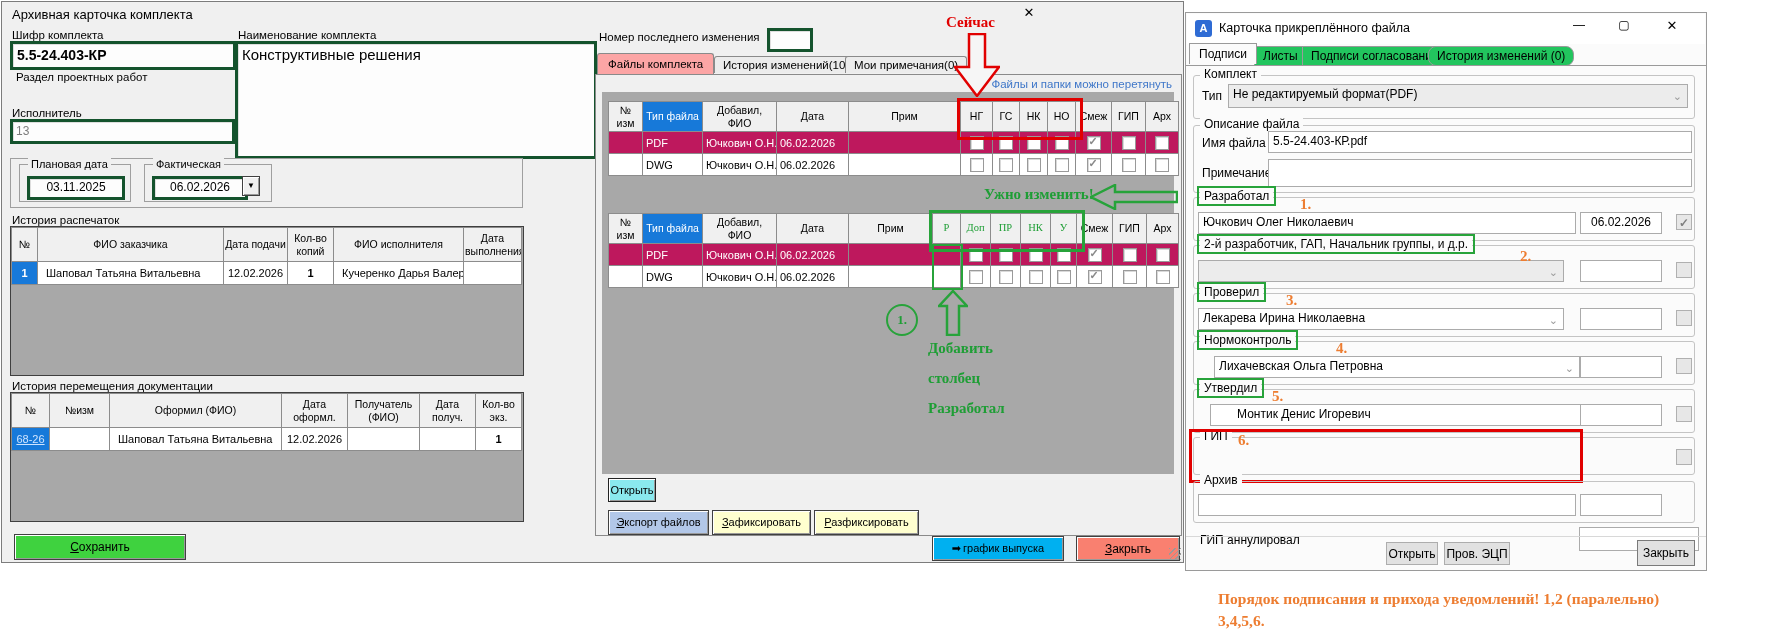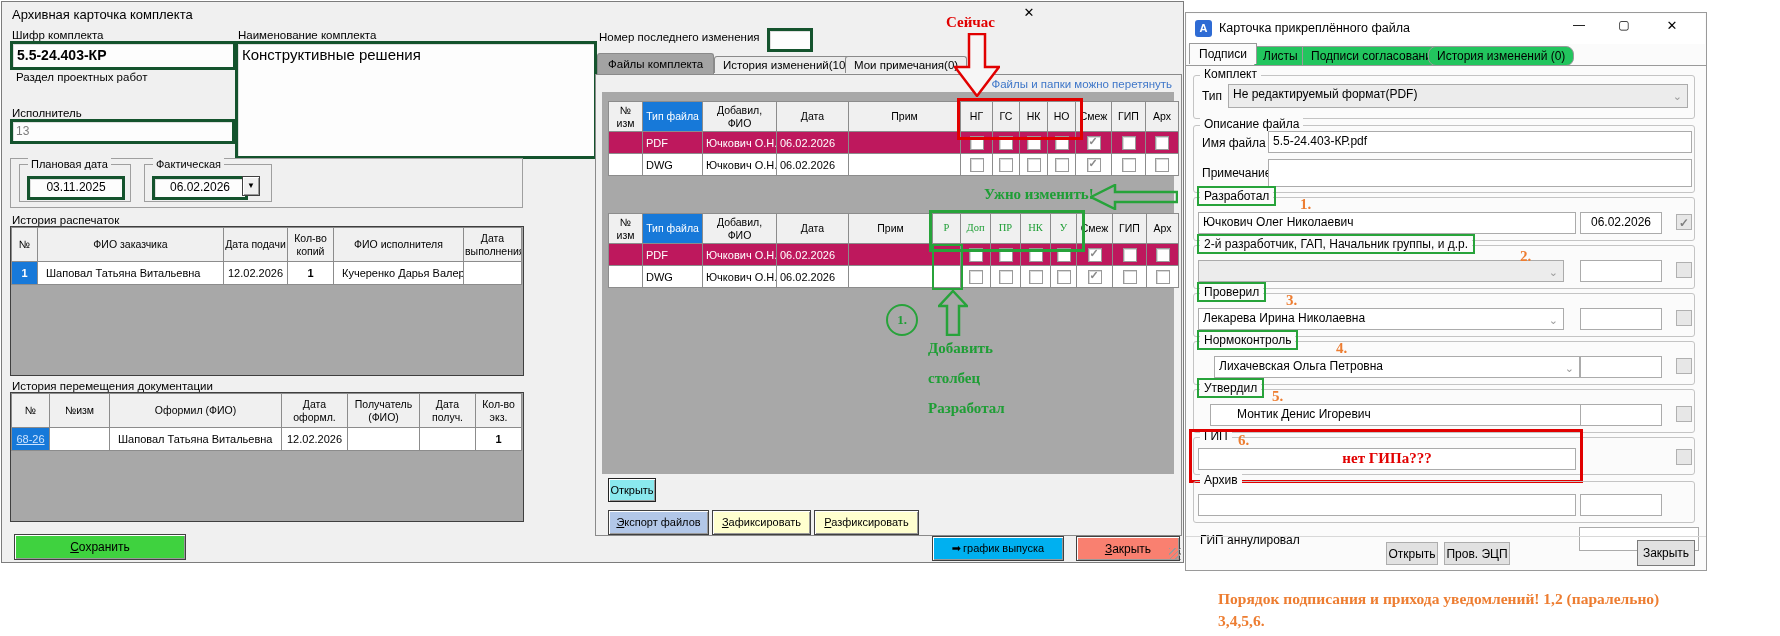--- a/index.html
+++ b/index.html
@@ -30,21 +30,21 @@
   .ftable th.thblue{background:#1779d9;color:#fff;}
   tr.rowsel td{background:#be185d;color:#fff;margin-top:41px;}
   .cbcell{text-align:center;}
   .cb{display:inline-block;width:12px;height:12px;background:#fff;border:1px solid #9a9a9a;
       box-shadow:inset 1px 1px 0 #d9d9d9;position:relative;vertical-align:middle;}
   .cb.checked::after{content:"✓";position:absolute;left:1px;top:-2px;font-size:11px;color:#8a8a8a;font-weight:bold;}
   .gtext{color:#1e9e35;font-family:"Liberation Serif",serif;font-weight:bold;font-size:12px;}
   
   .ltab{position:absolute;background:#ececec;border:1px solid #8a8a8a;border-bottom:none;
         border-radius:3px 3px 0 0;font-size:11.5px;padding:2px 8px;white-space:nowrap;cursor:pointer;}
-  .ltab.active{background:#a3a3a3;z-index:5;padding:4px 10px;}
+  .ltab.active{background:#fca5a5;z-index:5;padding:4px 10px;}
   .panel{position:absolute;background:#f0f0f0;border:1px solid #8a8a8a;}
   
   .rwin{position:absolute;background:#fbfbfb;border:1px solid #9a9a9a;}
   .rtab{position:absolute;background:#22c55e;border:1px solid #9a9a9a;font-size:12px;
         padding:2px 8px;white-space:nowrap;cursor:pointer;}
   .rtab.active{background:#fbfbfb;z-index:5;border-bottom:none;padding:3px 9px;}
   .rw-group{position:absolute;border:1px solid #c4c4c4;border-radius:3px;}
   .rw-legend{position:absolute;top:-9px;left:6px;background:#fbfbfb;padding:0 4px;font-size:12px;white-space:nowrap;}
   .gbox{outline:2px solid #27a33a;outline-offset:1px;}
   .rw-input{position:absolute;background:#fff;border:1px solid #ababab;font-size:12px;
@@ -408,23 +408,20 @@
       <div class="rw-input" style="left:16px;top:14px;width:356px;height:20px;padding-left:26px;">
         <span>Монтик Денис Игоревич</span>
         <span class="chev">⌄</span>
       </div>
       <div class="rw-input" style="left:386px;top:14px;width:72px;height:20px;"></div>
       <span class="rw-cb" style="left:482px;top:16px;"></span>
     </div>
 
     <div class="rw-group" style="left:7px;top:424px;width:500px;height:36px;">
       <span class="rw-legend">ГИП</span>
-      <div class="rw-input" style="left:4px;top:10px;width:368px;height:20px;">
-        <span class="aserif ared" style="position:static;display:block;text-align:center;font-size:15px;">нет ГИПа???</span>
-      </div>
       <span class="rw-cb" style="left:482px;top:11px;"></span>
     </div>
     <div class="overlay" style="left:3px;top:416px;width:388px;height:48px;border:3px solid #e10000;"></div>
 
     <div class="rw-group" style="left:7px;top:468px;width:500px;height:40px;">
       <span class="rw-legend">Архив</span>
       <div class="rw-input" style="left:4px;top:12px;width:368px;height:20px;"></div>
       <div class="rw-input" style="left:386px;top:12px;width:72px;height:20px;"></div>
     </div>
 

